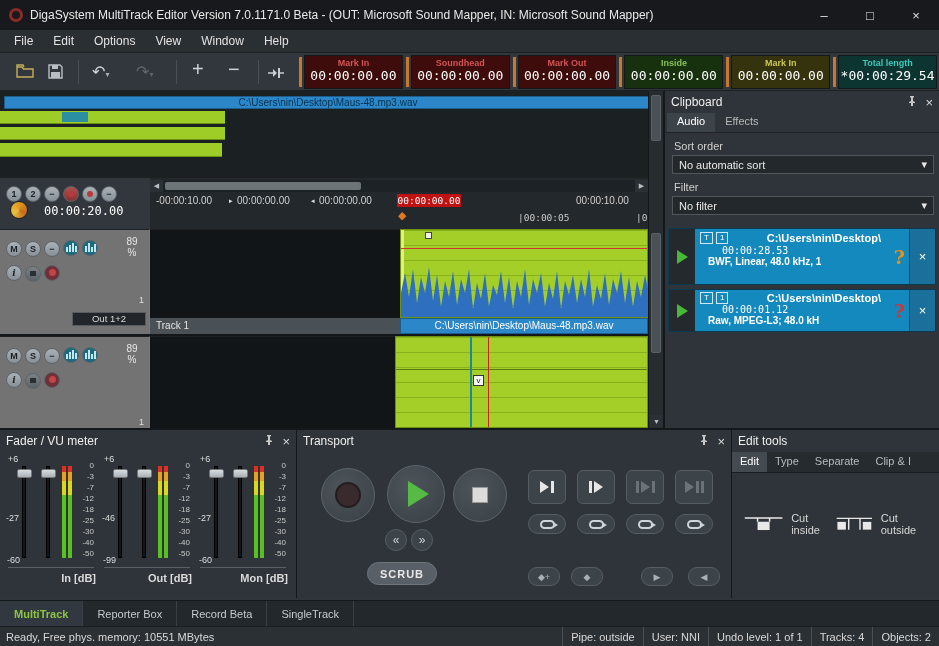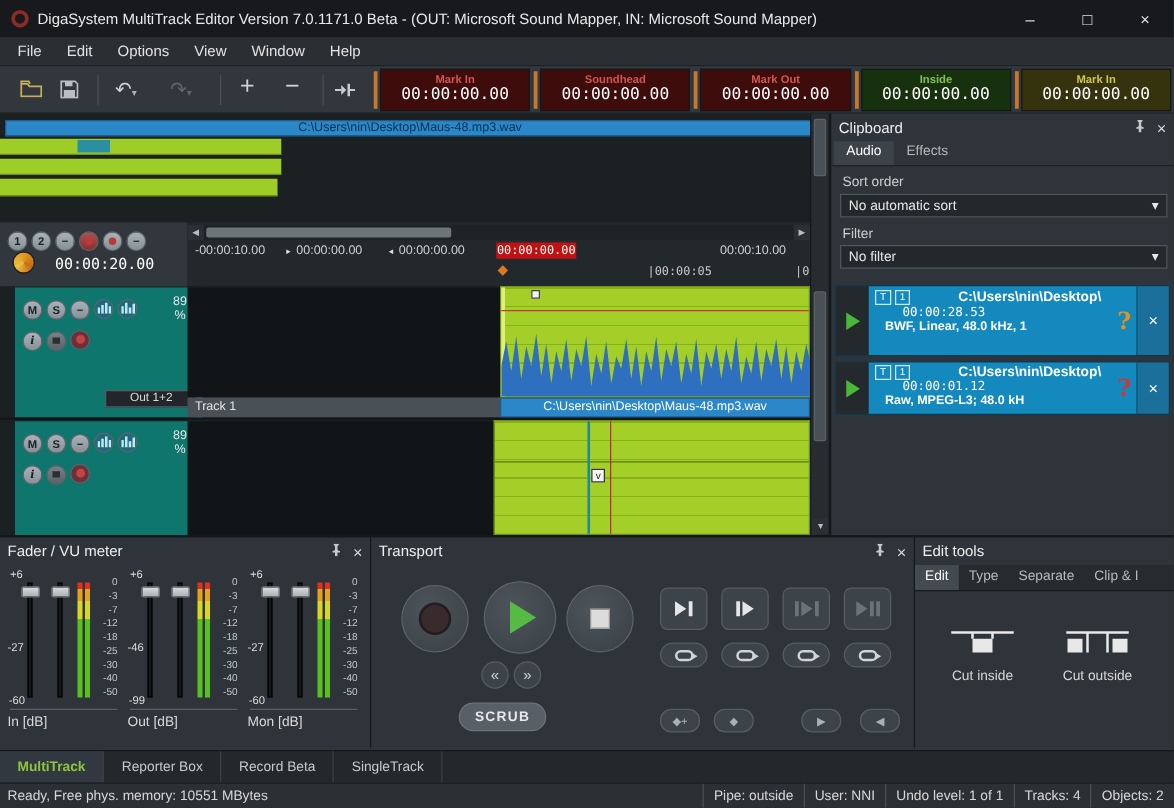--- a/index.html
+++ b/index.html
@@ -48,21 +48,21 @@
 
   .hscroll { position:absolute; left:0; top:2px; width:498px; height:12px; background:#1d2226; }
   .hthumb { position:absolute; left:15px; top:2px; width:196px; height:8px; background:#6e7579; border-radius:2px; }
   .scrollarrow { position:absolute; width:13px; height:12px; font-size:7px; color:#b8bdc1; display:flex; align-items:center; justify-content:center; background:#2a3035; }
   .rlabel { position:absolute; top:17px; font-size:10px; color:#d0d0d0; font-family:Liberation Sans, sans-serif; }
   .rmark { position:absolute; top:19px; font-size:7px; color:#e0e0e0; }
   .redbox { position:absolute; left:247px; top:16px; width:64px; height:13px; background:#c11212; color:#fff; font-size:9.5px; text-align:center; line-height:13px; font-family:"DejaVu Sans Mono", monospace; }
   .rsub { position:absolute; top:34px; font-size:9.5px; color:#c8c8c8; font-family:"DejaVu Sans Mono", monospace; }
   .diamond { position:absolute; left:248px; top:31px; color:#e07820; font-size:11px; }
 
-  .trackctrl { position:absolute; left:12px; width:150px; background:#0f766e; border-top:1px solid #1d2124; border-right:6px solid #3b82f6; }
+  .trackctrl { position:absolute; left:0; width:150px; background:#737373; border-top:1px solid #1d2124; border-right:1px solid #3b82f6; }
   .tracklane { position:absolute; left:150px; width:498px; background:#121518; border-top:1px solid #1d2124; }
   .gain { position:absolute; left:122px; font-size:10px; color:#e6e6e6; line-height:11px; text-align:center; width:20px; }
   .tnum { position:absolute; font-size:9px; color:#e0e0e0; }
   .outsel { position:absolute; left:72px; width:74px; height:14px; background:#22262a; border:1px solid #565c62; font-size:9.5px; color:#dadada; text-align:center; line-height:12px; }
   .trackbar { position:absolute; left:150px; width:498px; height:16px; background:#495056; font-size:10px; color:#e4e4e4; line-height:16px; padding-left:6px; }
   .objbar { position:absolute; background:#2b87c8; border:1px solid #1c5d8e; font-size:10px; color:#fff; text-align:center; line-height:14px; white-space:nowrap; overflow:hidden; }
 
   .aobj { position:absolute; background:#a4cf28; background-image:repeating-linear-gradient(to bottom, rgba(70,110,0,.3) 0 1px, transparent 1px 15px); border:1px solid #6e9210; }
   .objstrip { position:absolute; left:0; top:0; width:3px; height:100%; background:#e2ef7a; }
   .objhandle { position:absolute; left:24px; top:2px; width:7px; height:7px; background:#f2f2f2; border:1px solid #444; }
@@ -103,41 +103,41 @@
   .fgroup { position:absolute; top:23px; width:92px; height:145px; }
   .fg-top { position:absolute; left:2px; top:1px; font-size:9px; }
   .fg-val { position:absolute; left:0; top:60px; font-size:9px; }
   .fg-bot { position:absolute; left:1px; top:102px; font-size:9px; }
   .ftrack { position:absolute; top:13px; width:4px; height:92px; background:#15181b; border:1px solid #000; }
   .fhandle { position:absolute; left:-6px; top:2px; width:15px; height:9px; background:linear-gradient(#d8dde1,#aab1b6); border:1px solid #777; border-radius:2px; }
   .vu { position:absolute; top:13px; width:4px; height:92px; background:linear-gradient(to bottom, #e03020 0 6%, #e8a020 6% 16%, #d8d820 16% 32%, #58c020 32% 100%); }
   .fscale { position:absolute; left:70px; top:9px; width:18px; height:96px; display:flex; flex-direction:column; justify-content:space-between; }
   .fscale span { font-size:8px; color:#c8c8c8; text-align:right; line-height:8px; }
   .fline { position:absolute; left:2px; top:114px; width:86px; height:1px; background:#5a6065; }
-  .fg-label { position:absolute; left:0; top:119px; width:90px; text-align:left; font-size:11px; color:#dadada; }
+  .fg-label { position:absolute; left:0; top:119px; width:90px; text-align:right; font-size:11px; color:#dadada;font-weight:bold; }
 
   .bigbtn { position:absolute; border-radius:50%; background:radial-gradient(circle at 40% 35%, #4d545a, #383f45); border:1px solid #5d646b; display:flex; align-items:center; justify-content:center; }
   .rec-inner { width:26px; height:26px; border-radius:50%; background:#382a2d; border:2px solid #241d1f; }
   .play-tri { width:0; height:0; border-left:21px solid #55bb44; border-top:13px solid transparent; border-bottom:13px solid transparent; margin-left:5px; }
   .stop-sq { width:16px; height:16px; background:#dcdcdc; border:1px solid #999; }
   .sqbtn { position:absolute; width:38px; height:34px; background:#3c4349; border:1px solid #565d63; border-radius:6px; display:flex; align-items:center; justify-content:center; gap:2px; }
   .tri { width:0; height:0; border-left:9px solid #e6e6e6; border-top:6px solid transparent; border-bottom:6px solid transparent; }
   .bar { width:3px; height:12px; background:#e6e6e6; }
   .tri.dim { border-left-color:#6b7278; } .bar.dim { background:#6b7278; }
   .pill { position:absolute; background:#3c4349; border:1px solid #565d63; border-radius:10px; display:flex; align-items:center; justify-content:center; }
   .loopicon { width:15px; height:9px; border:2px solid #cfd4d8; border-radius:5px; position:relative; }
   .loopicon::after { content:''; position:absolute; right:-5px; top:0px; border-left:5px solid #cfd4d8; border-top:3px solid transparent; border-bottom:3px solid transparent; }
   .rndbtn { position:absolute; width:22px; height:22px; border-radius:50%; background:#3c4349; border:1px solid #565d63; color:#cfd4d8; font-size:12px; display:flex; align-items:center; justify-content:center; }
   .scrub { position:absolute; left:366px; top:132px; width:70px; height:23px; background:#595f66; border:1px solid #6d747a; border-radius:12px; color:#e8e8e8; font-size:11px; font-weight:bold; letter-spacing:1px; display:flex; align-items:center; justify-content:center; }
   .minipill { position:absolute; top:137px; width:32px; height:19px; background:#3c4349; border:1px solid #565d63; border-radius:9px; color:#aab0b5; font-size:9px; display:flex; align-items:center; justify-content:center; }
 
   .ettabs { position:absolute; left:0; top:22px; width:208px; height:21px; display:flex; background:#262b2f; border-bottom:1px solid #1a1e21; }
   .ettab { padding:3px 8px; font-size:11px; color:#b5bbc0; white-space:nowrap; }
   .ettab.active { background:#434a50; color:#fff; }
-  .etbtn { position:absolute; top:52px; width:84px; height:84px; display:flex; flex-direction:column; align-items:center; justify-content:center; gap:8px; }
+  .etbtn { position:absolute; top:52px; width:84px; height:84px; display:flex; flex-direction:row; align-items:center; justify-content:center; gap:8px; }
   .etlabel { font-size:11px; color:#d8d8d8; }
 
   
   .modetabs { position:absolute; left:0; top:600px; width:939px; height:26px; background:#23282c; border-top:1px solid #15181a; display:flex; }
   .modetab { padding:0 14px; font-size:11px; color:#c6cacd; line-height:26px; border-right:1px solid #3a4045; }
   .modetab.active { background:#323840; color:#8cc63f; font-weight:bold; }
   .statusbar { position:absolute; left:0; top:626px; width:939px; height:20px; background:#2b3035; border-top:1px solid #1a1d20; display:flex; align-items:center; font-size:11px; color:#d8d8d8; }
   .status-left { padding-left:6px; }
   .status-right { margin-left:auto; display:flex; height:100%; align-items:center; }
   .statseg { padding:0 8px; border-left:1px solid #4a5055; line-height:20px; white-space:nowrap; }
@@ -207,20 +207,24 @@
         <div class="disp-value">00:00:00.00</div>
       </div>
       <div class="disp" style="background:#17310e">
         <div class="disp-label" style="color:#86c050">Inside</div>
         <div class="disp-value">00:00:00.00</div>
       </div>
       <div class="disp" style="background:#35330d">
         <div class="disp-label" style="color:#cbc84e">Mark In</div>
         <div class="disp-value">00:00:00.00</div>
       </div>
+      <div class="disp" style="background:#0c3431">
+        <div class="disp-label" style="color:#3fc8bc">Total length</div>
+        <div class="disp-value">*00:00:29.54</div>
+      </div>
     </div>
   </div>
 
   <div class="mainarea">
 
     <div class="bluebar" style="left:4px; top:5px; width:648px; height:13px;">
       <span>C:\Users\nin\Desktop\Maus-48.mp3.wav</span>
     </div>
     <div class="greenrow" style="left:0; top:20px; width:225px; height:13px;">
       <div class="tealseg" style="left:62px; top:1px; width:26px; height:10px;"></div>

